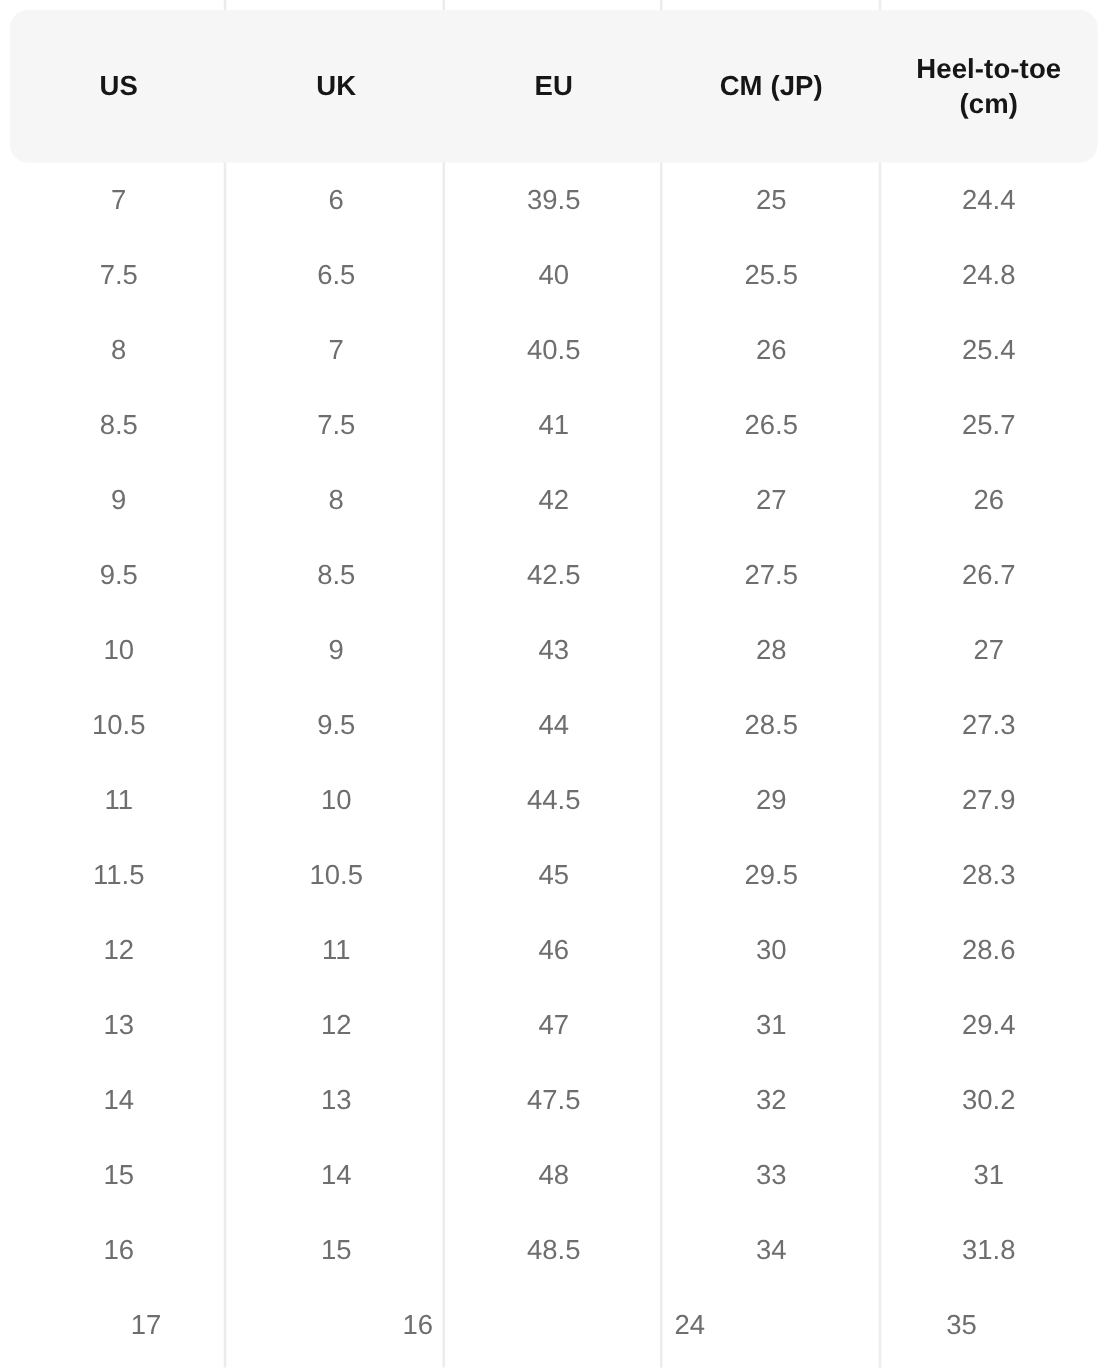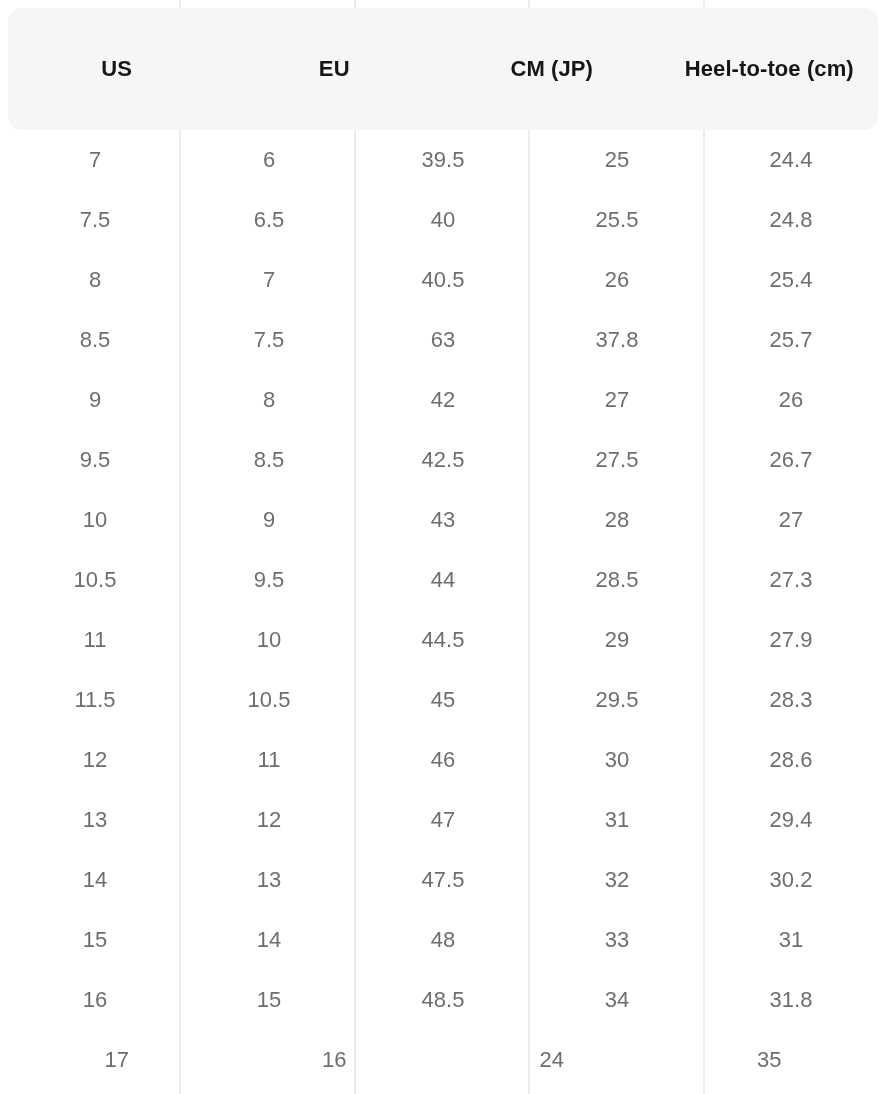--- a/index.html
+++ b/index.html
@@ -100,20 +100,21 @@
 
   <div class="col-rules">
     <div class="col-rule r1"></div>
     <div class="col-rule r2"></div>
     <div class="col-rule r3"></div>
     <div class="col-rule r4"></div>
   </div>
 
   <div class="thead">
     <div class="th">US</div>
+    <div class="th">UK</div>
     <div class="th">EU</div>
     <div class="th">CM (JP)</div>
     <div class="th">Heel-to-toe (cm)</div>
   </div>
 
   <div class="tbody" id="table-body">
       <div class="trow">
         <div class="td">7</div>
         <div class="td">6</div>
         <div class="td">39.5</div>
@@ -130,22 +131,22 @@
       <div class="trow">
         <div class="td">8</div>
         <div class="td">7</div>
         <div class="td">40.5</div>
         <div class="td">26</div>
         <div class="td">25.4</div>
       </div>
       <div class="trow">
         <div class="td">8.5</div>
         <div class="td">7.5</div>
-        <div class="td">63</div>
-        <div class="td">37.8</div>
+        <div class="td">41</div>
+        <div class="td">26.5</div>
         <div class="td">25.7</div>
       </div>
       <div class="trow">
         <div class="td">9</div>
         <div class="td">8</div>
         <div class="td">42</div>
         <div class="td">27</div>
         <div class="td">26</div>
       </div>
       <div class="trow">

